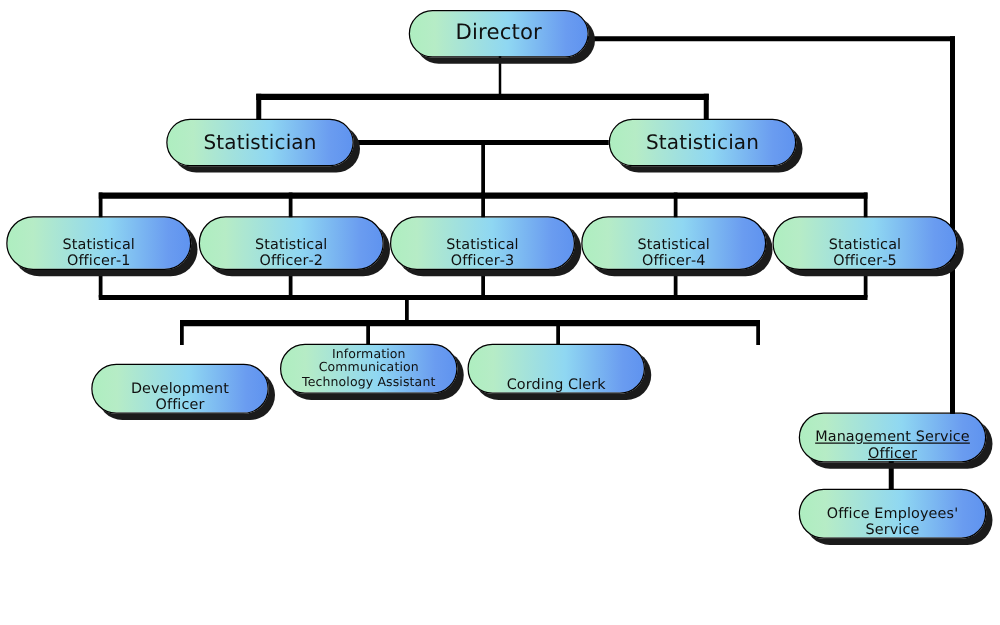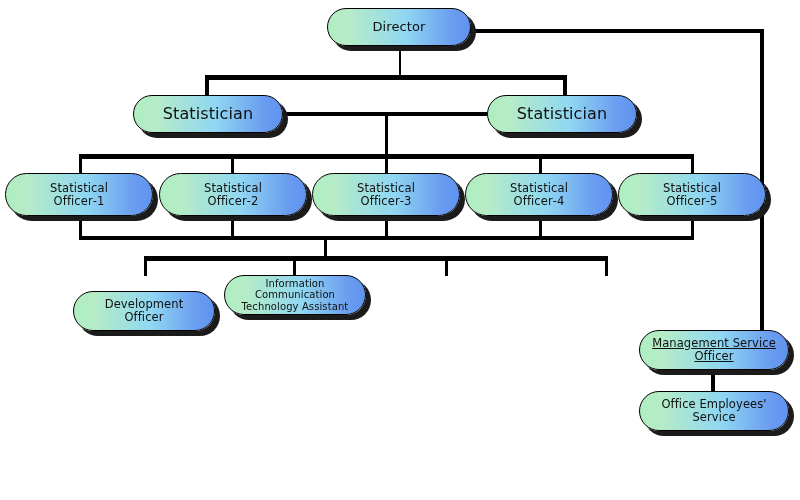--- a/index.html
+++ b/index.html
@@ -43,23 +43,23 @@
     letter-spacing: 0.1px;
     z-index: 5;
     padding: 0 6px;
   }
   .node-label {
     display: block;
     width: 100%;
     white-space: pre-line;
   }
 
-  .fs-13 { font-size: 13px; }
+  .fs-13 { font-size: 17px; }
   .fs-12 { font-size: 16px; }
-  .fs-11 { font-size: 11.5px; }
+  .fs-11 { font-size: 11.5px; align-items: flex-end; }
   .fs-10 { font-size: 10px; }
 </style>
 </head>
 <body>
 
 <div id="chart-canvas">
 
   <div class="conn conn-thin" style="left:399px; top:44px; width:2px; height:34px;"></div>
 
   <div class="conn conn-bus" style="left:205px; top:75px; width:362px; height:5px;"></div>
@@ -139,20 +139,23 @@
     <span class="node-label">Development
 Officer</span>
   </div>
 
   <div class="node fs-10" style="left:224px; top:275px; width:142px; height:40px;">
     <span class="node-label">Information
 Communication
 Technology Assistant</span>
   </div>
 
+  <div class="node fs-11" style="left:374px; top:275px; width:142px; height:40px;">
+    <span class="node-label">Cording Clerk</span>
+  </div>
 
 
   <div class="node fs-11" style="left:639px; top:330px; width:150px; height:40px;text-decoration:underline;">
     <span class="node-label">Management Service
 Officer</span>
   </div>
 
   <div class="node fs-11" style="left:639px; top:391px; width:150px; height:40px;">
     <span class="node-label">Office Employees'
 Service</span>

